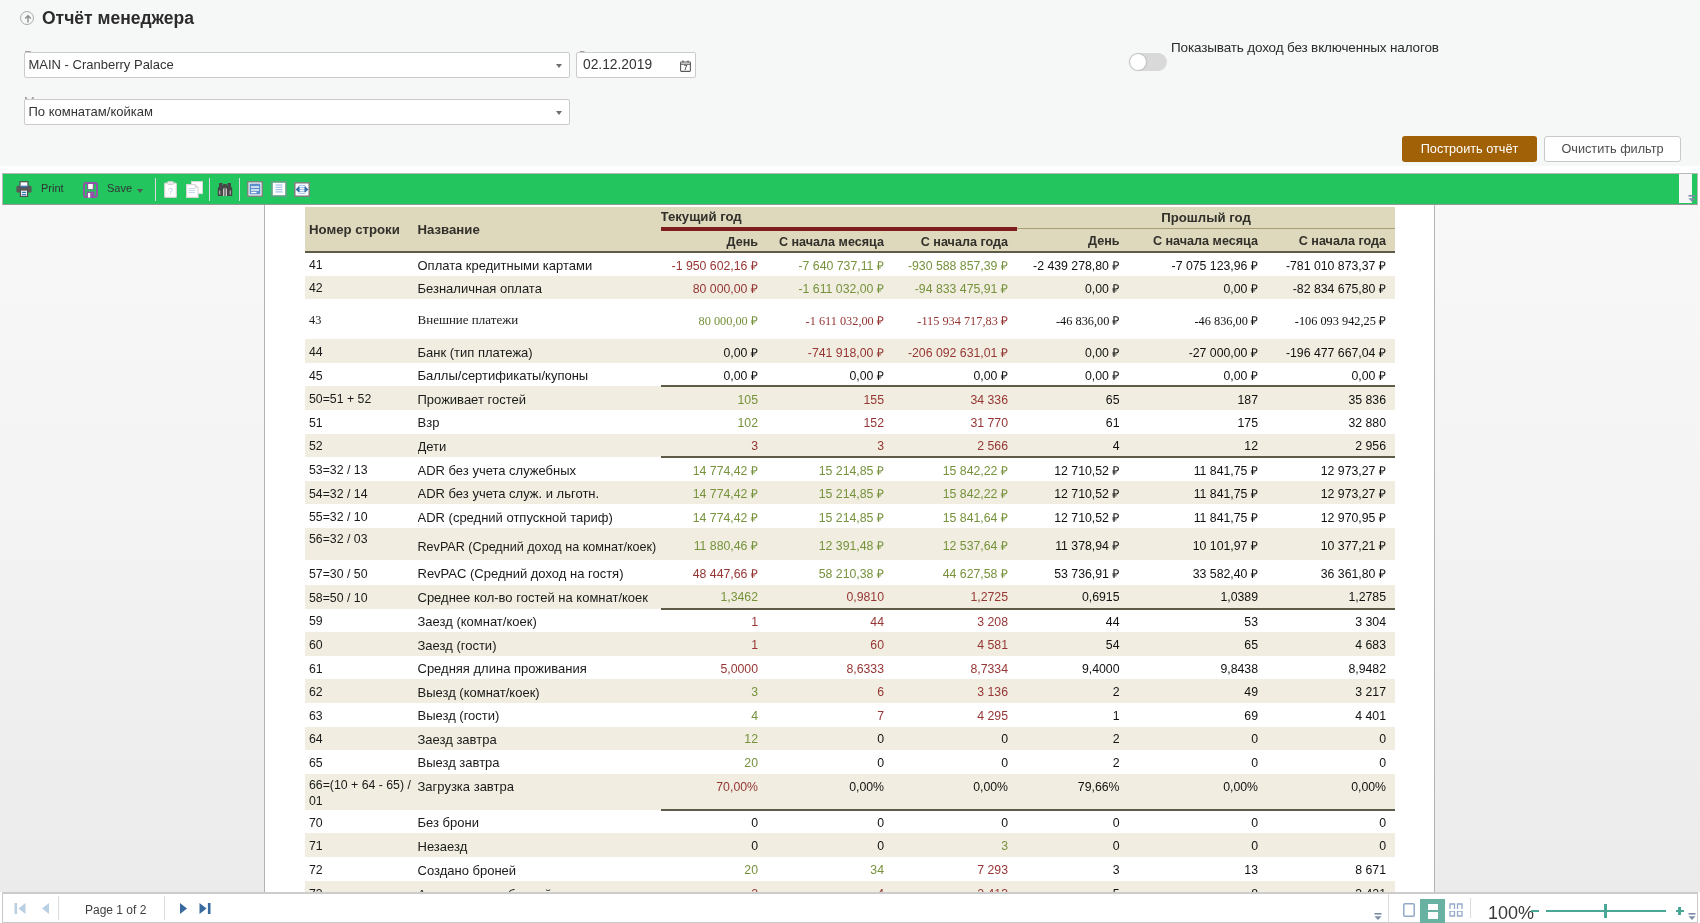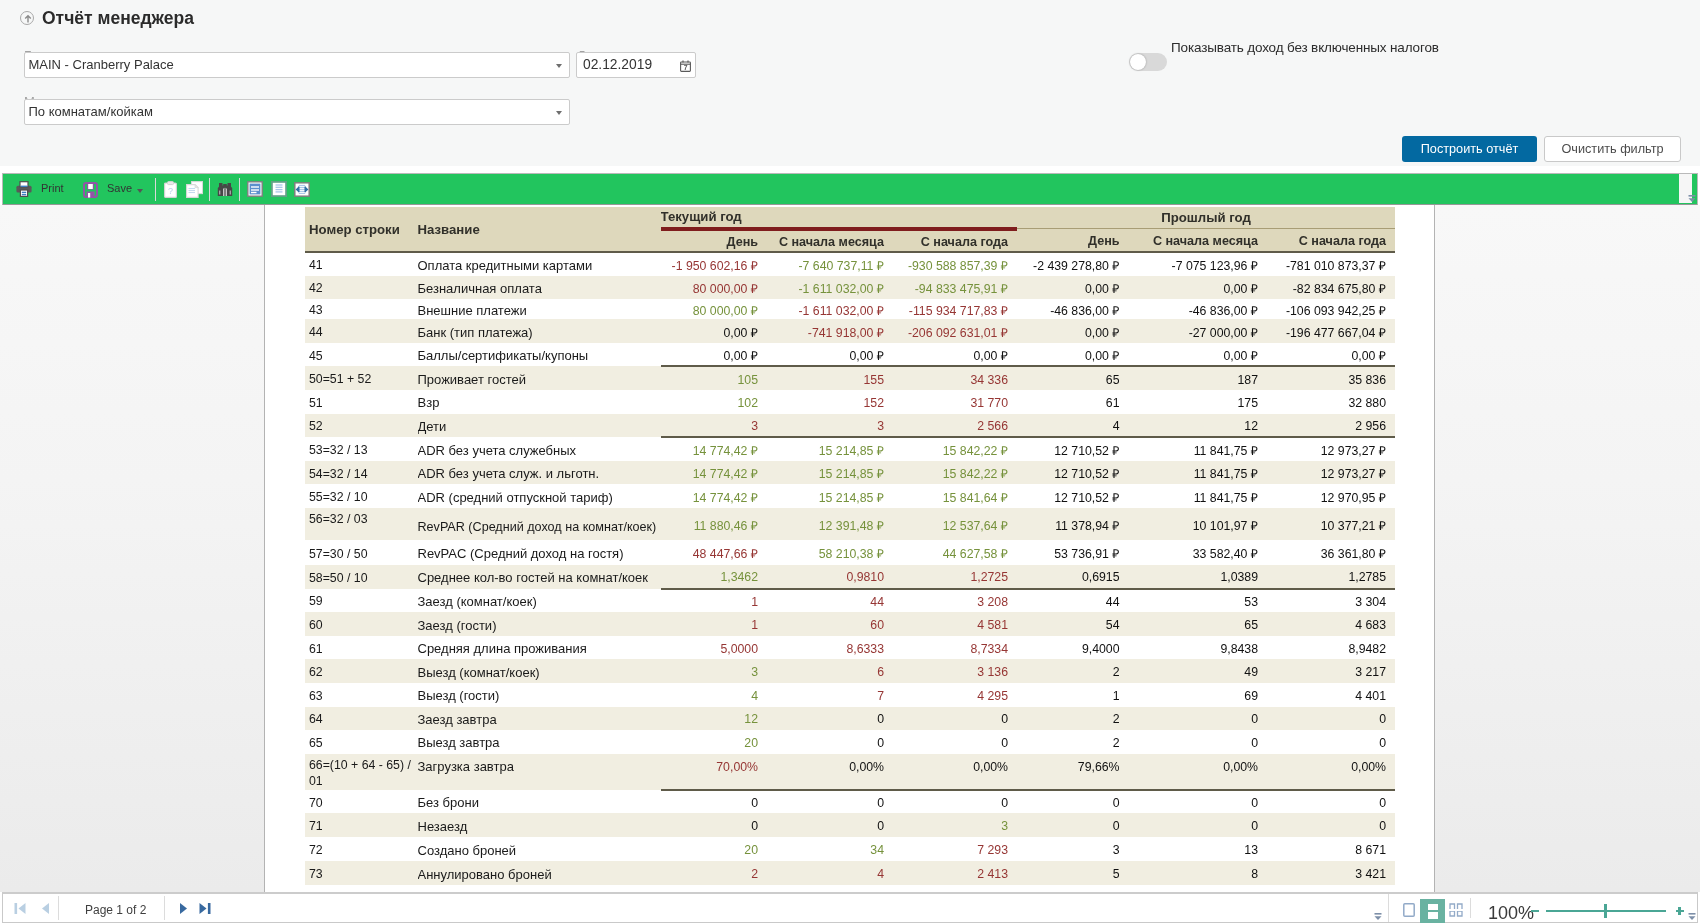--- a/index.html
+++ b/index.html
@@ -9,21 +9,21 @@
 #filter { position:absolute; left:0; top:0; width:1700px; height:166px; background:#f6f7f7; }
 #titleIcon { position:absolute; left:20px; top:11px; width:14px; height:14px; border:1px solid #a9a9a9; border-radius:50%; }
 #titleIcon svg { position:absolute; left:1px; top:1px; }
 #title { position:absolute; left:42px; top:8px; font-size:17.5px; font-weight:bold; color:#2b2b2b; }
 .flabel { position:absolute; font-size:13px; color:#a2a2a2;margin-top:12px; }
 .fselect { position:absolute; background:#fff; border:1px solid #cbcbcb; border-radius:2px; font-size:13px; color:#333; line-height:24px; padding-left:3.5px; }
 .selArrow { position:absolute; width:0; height:0; border-left:3.2px solid transparent; border-right:3.2px solid transparent; border-top:4.2px solid #6e6e6e; }
 #toggleTrack { position:absolute; left:1129px; top:53px; width:38px; height:18px; background:#d9d9d9; border-radius:9px; }
 #toggleKnob { position:absolute; left:1px; top:1px; width:16px; height:16px; background:#fff; border-radius:50%; box-shadow:0 0 2px rgba(0,0,0,0.35); }
 #toggleLabel { position:absolute; left:1171px; top:40px; font-size:13.5px; letter-spacing:-0.15px; color:#2d2d2d; }
-#btnGreen { position:absolute; left:1402px; top:136px; width:135px; height:26px; background:#0369a1; border-radius:3px; color:#fff; font-size:12.7px; text-align:center; line-height:26px; }
+#btnGreen { position:absolute; left:1402px; top:136px; width:135px; height:26px; background:#a16207; border-radius:3px; color:#fff; font-size:12.7px; text-align:center; line-height:26px; }
 #btnWhite { position:absolute; left:1544px; top:136px; width:137px; height:26px; background:#fff; border:1px solid #c9c9c9; border-radius:3px; color:#4c4c4c; font-size:12.7px; text-align:center; line-height:24px; }
 
 #toolbar { position:absolute; left:2px; top:173px; width:1695.5px; height:32px; background:#22c55e; border:1px solid #b9b9b9; border-bottom:1.5px solid #979797; box-sizing:border-box; border-radius:1px; }
 #toolbar .tsep { position:absolute; top:3.5px; bottom:3.5px; width:1px; background:#d9d9d9; }
 #toolbar .tlabel { position:absolute; top:7.8px; font-size:11px; color:#333; }
 #tbRight { position:absolute; right:2px; top:0; width:13px; height:29px; background:#f6f6f6; }
 
 #viewer { position:absolute; left:0; top:204.5px; width:1700px; height:687.5px; background:linear-gradient(180deg,#f8f8f8 0%,#f4f4f4 40%,#ebebeb 100%); }
 #page { position:absolute; left:264px; top:0; width:1171px; height:687.5px; background:#fff; border-left:1px solid #b3b3b3; border-right:1px solid #b3b3b3; }
 
@@ -197,21 +197,21 @@
         <tr class="odd" style="height:23.6px;">
               <td class="c1">42</td>
               <td class="c2">Безналичная оплата</td>
               <td class="num r">80 000,00 ₽</td>
               <td class="num g">-1 611 032,00 ₽</td>
               <td class="num g">-94 833 475,91 ₽</td>
               <td class="num ">0,00 ₽</td>
               <td class="num ">0,00 ₽</td>
               <td class="num ">-82 834 675,80 ₽</td>
             </tr>
-        <tr style="height:20px;">
+        <tr style="height:40px;font-family:Liberation Serif, serif;">
               <td class="c1">43</td>
               <td class="c2">Внешние платежи</td>
               <td class="num g">80 000,00 ₽</td>
               <td class="num r">-1 611 032,00 ₽</td>
               <td class="num r">-115 934 717,83 ₽</td>
               <td class="num ">-46 836,00 ₽</td>
               <td class="num ">-46 836,00 ₽</td>
               <td class="num ">-106 093 942,25 ₽</td>
             </tr>
         <tr class="odd" style="height:23.6px;">

